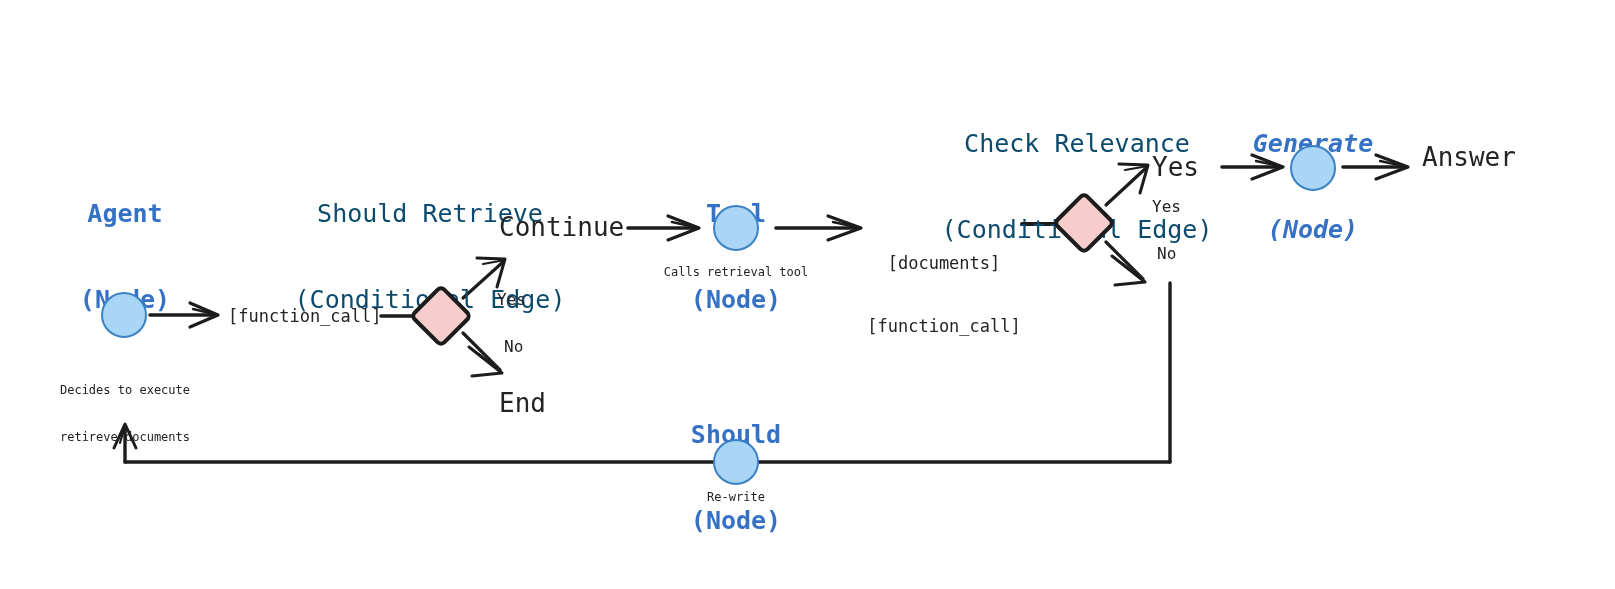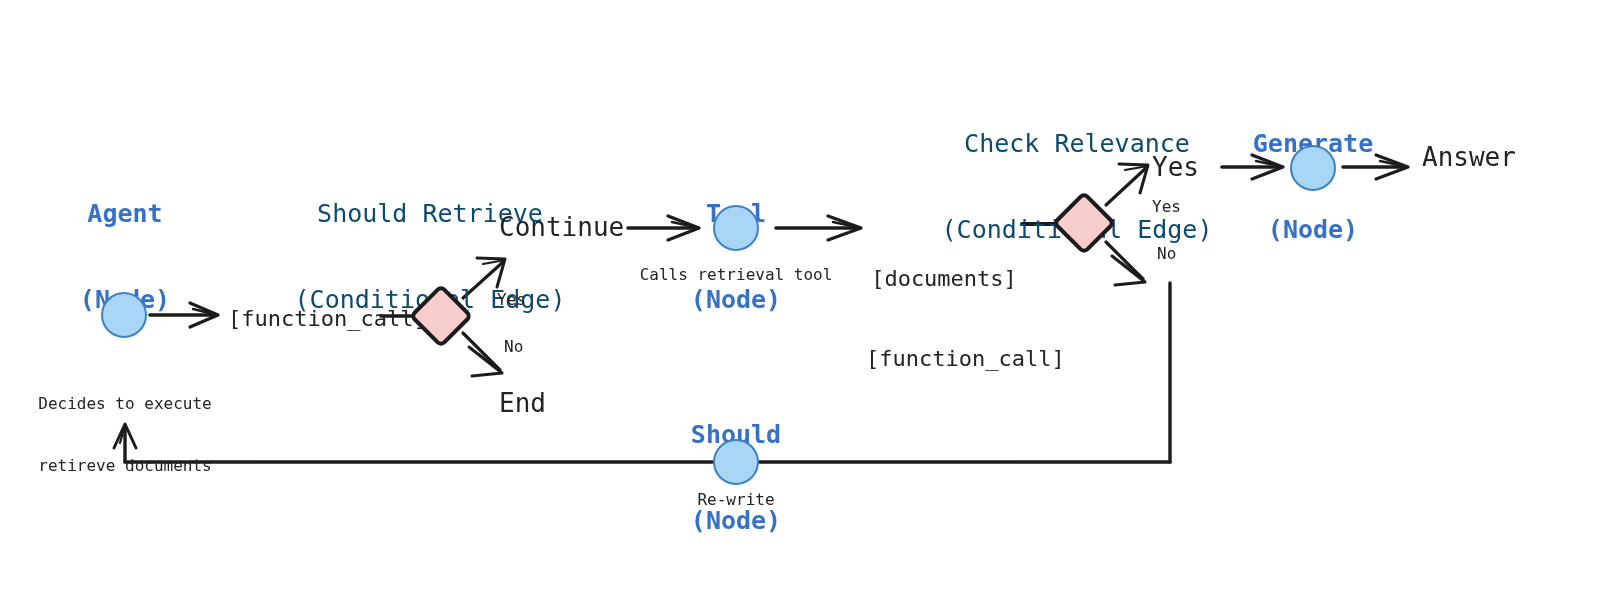--- a/index.html
+++ b/index.html
@@ -43,31 +43,31 @@
     color: #0c4a6e;
     font-size: 25px;
     text-align: center;
     line-height: 1.15;
   }
   .big-lbl {
     font-size: 26px;
     color: #232323;
   }
   .mid-lbl {
-    font-size: 22px;
+    font-size: 17px;
     color: #232323;
     text-align: center;
     line-height: 1.22;
   }
   .small-lbl {
     font-size: 16px;
     color: #232323;
   }
   .cap-lbl {
-    font-size: 16px;
+    font-size: 12px;
     color: #232323;
     text-align: center;
     line-height: 1.3;
   }
   .node-circle {
     position: absolute;
     border-radius: 50%;
     background: #a9d5f7;
     border: 2.5px solid #3b82c4;
     box-sizing: border-box;
@@ -211,21 +211,21 @@
   </div>
 
   <div class="decision-diamond" style="left:1061px; top:200px; width:46px; height:46px;"></div>
 
   <div class="lbl small-lbl" style="left:1152px; top:198px;">Yes</div>
 
   <div class="lbl small-lbl" style="left:1157px; top:245px;">No</div>
 
   <div class="lbl big-lbl" style="left:1152px; top:152px;">Yes</div>
 
-  <div class="lbl node-title" style="left:1243px; top:72px; width:140px;">
+  <div class="lbl node-title" style="left:1243px; top:72px; width:140px;font-style:italic;">
     <div>Generate</div>
     <div>(Node)</div>
   </div>
 
   <div class="node-circle" style="left:1290px; top:145px; width:46px; height:46px;"></div>
 
   <div class="lbl big-lbl" style="left:1422px; top:142px;">Answer</div>
 
   <div class="lbl node-title" style="left:666px; top:363px; width:140px;">
     <div>Should</div>

